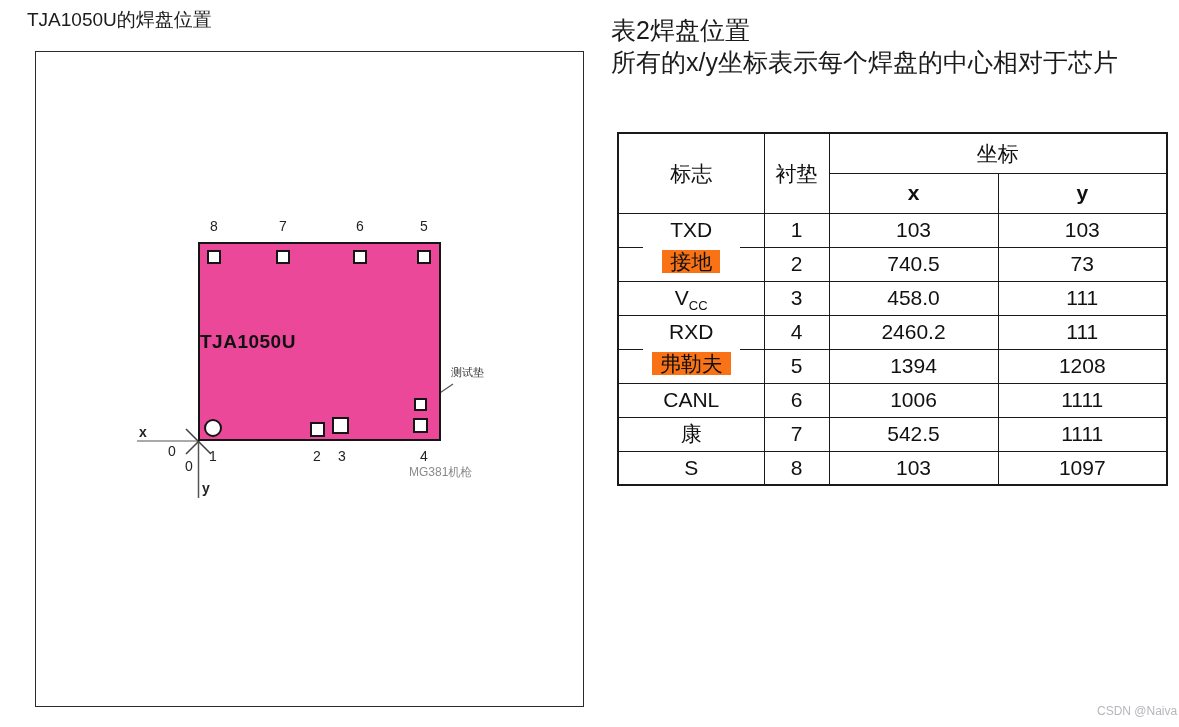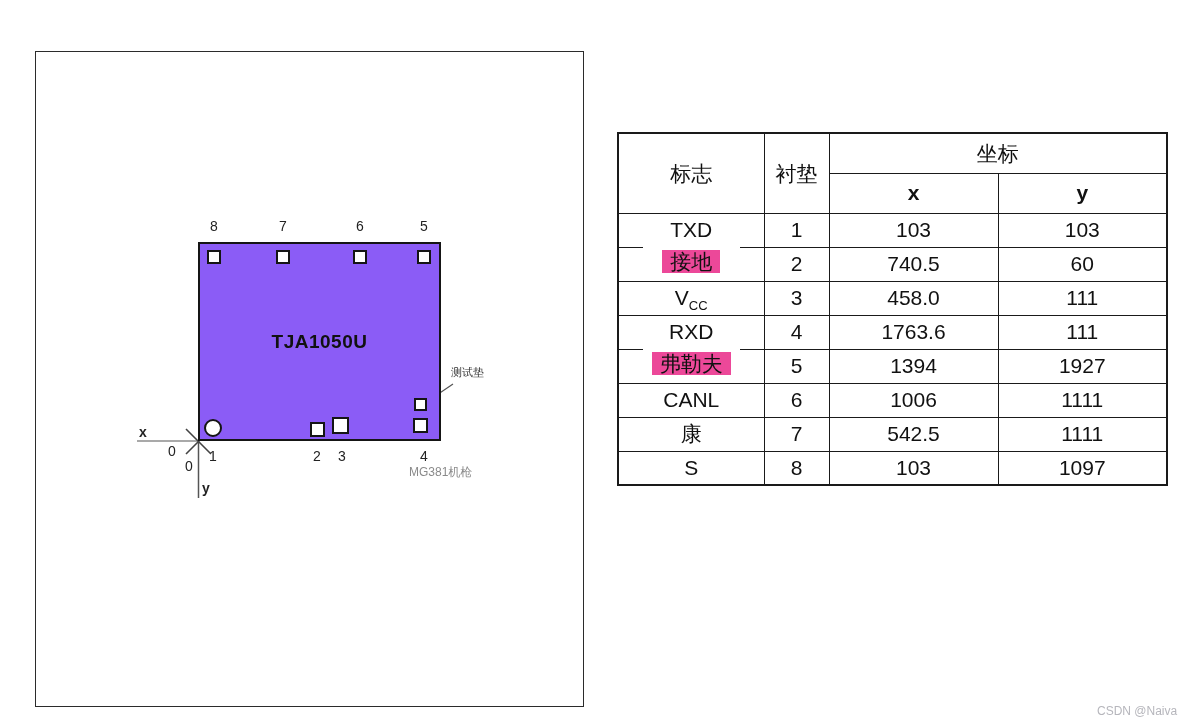--- a/index.html
+++ b/index.html
@@ -4,21 +4,21 @@
 <style>
   html,body{margin:0;padding:0;background:#fff;}
   body{font-family:"Liberation Sans","DejaVu Sans",sans-serif;color:#1a1a1a;}
   #page{position:relative;width:1179px;height:727px;background:#ffffff;overflow:hidden;}
 
   
   .figure-title{position:absolute;left:27px;top:7px;font-size:19px;color:#1c1c1c;white-space:nowrap;}
   .figure-box{position:absolute;left:35px;top:51px;width:547px;height:654px;border:1px solid #2b2b2b;background:#fff;}
   .figure-box .lines{position:absolute;left:0;top:0;}
   .chip-rect{position:absolute;left:162px;top:190px;width:243px;height:199px;border:2px solid #151515;
-             box-sizing:border-box;display:flex;align-items:center;justify-content:center;background:#8b5cf6;}
+             box-sizing:border-box;display:flex;align-items:center;justify-content:flex-start;background:#ec4899;}
   .chip-label{font-weight:bold;font-size:19px;letter-spacing:.5px;color:#111;}
   .pad{position:absolute;box-sizing:border-box;border:2px solid #151515;background:#fff;}
   .pad.round{border-radius:50%;}
   .plabel{position:absolute;width:14px;text-align:center;font-size:14px;color:#222;}
   .axis-label{position:absolute;font-size:14px;font-weight:bold;color:#222;}
   .zero-label{position:absolute;font-size:14px;color:#222;}
   .testpad-label{position:absolute;left:415px;top:313px;font-size:11px;color:#333;white-space:nowrap;}
   .fig-note{position:absolute;left:373px;top:412px;font-size:12px;color:#8a8a8a;white-space:nowrap;}
   .figure-caption{position:absolute;left:194px;top:602px;font-size:20px;color:#222;white-space:nowrap;}
 
@@ -30,29 +30,30 @@
   table.pads{position:absolute;left:617px;top:132px;border-collapse:collapse;table-layout:fixed;
              background:#fff;border:2px solid #1a1a1a;padding-left:40px;}
   table.pads th,table.pads td{border:1px solid #1a1a1a;text-align:center;vertical-align:middle;
              font-size:21px;font-weight:normal;color:#111;padding:0;line-height:1.1;}
   table.pads thead tr{height:40px;}
   table.pads tbody tr{height:34px;}
   table.pads th.xy{font-weight:bold;}
   table.pads sub{font-size:13px;line-height:0;}
   table.pads td.patched{position:relative;}
   .patchbar{position:absolute;left:24px;right:24px;top:-6px;height:11px;background:#fff;}
-  td.patched .cellv{position:relative;top:-2px;background:#ec4899;padding:0 8px;}
+  td.patched .cellv{position:relative;top:-2px;background:#f97316;padding:0 8px;}
 
   .watermark{position:absolute;left:1097px;top:704px;font-size:12px;color:#b6b6bc;white-space:nowrap;}
 </style>
 </head>
 <body>
 
 <div id="page">
 
+  <div class="figure-title">TJA1050U的焊盘位置</div>
 
   <div class="figure-box">
     <svg class="lines" width="547" height="654" viewBox="0 0 547 654">
       <path d="M101,389 H162" stroke="#8c8c8c" stroke-width="1.5" fill="none"></path>
       <path d="M162.5,389 V446" stroke="#555555" stroke-width="1.5" fill="none"></path>
       <path d="M150,377 L175,402 M150,402 L175,377" stroke="#444444" stroke-width="1.6" fill="none"></path>
       <path d="M417,332 L392,349" stroke="#555555" stroke-width="1.2" fill="none"></path>
     </svg>
 
     <div class="chip-rect">
@@ -82,20 +83,22 @@
 
     <div class="axis-label" style="left:103px;top:372px;">x</div>
     <div class="zero-label" style="left:132px;top:391px;">0</div>
     <div class="zero-label" style="left:149px;top:406px;">0</div>
     <div class="axis-label" style="left:166px;top:428px;">y</div>
 
     <div class="testpad-label">测试垫</div>
     <div class="fig-note">MG381机枪</div>
   </div>
 
+  <div class="tbl-title">表2焊盘位置</div>
+  <div class="tbl-desc1">所有的x/y坐标表示每个焊盘的中心相对于芯片</div>
 
   <table class="pads">
     <colgroup>
       <col style="width:146px;">
         <col style="width:65px;">
         <col style="width:169px;">
         <col style="width:169px;">
     </colgroup>
     <thead>
       <tr>
@@ -112,39 +115,39 @@
         <tr>
           <td><span class="cellv">TXD</span></td>
           <td>1</td>
           <td>103</td>
           <td>103</td>
         </tr>
         <tr>
           <td class="patched"><span class="patchbar"></span><span class="cellv">接地</span></td>
           <td>2</td>
           <td>740.5</td>
-          <td>60</td>
+          <td>73</td>
         </tr>
         <tr>
           <td><span class="cellv">V<sub>CC</sub></span></td>
           <td>3</td>
           <td>458.0</td>
           <td>111</td>
         </tr>
         <tr>
           <td><span class="cellv">RXD</span></td>
           <td>4</td>
-          <td>1763.6</td>
+          <td>2460.2</td>
           <td>111</td>
         </tr>
         <tr>
           <td class="patched"><span class="patchbar"></span><span class="cellv">弗勒夫</span></td>
           <td>5</td>
           <td>1394</td>
-          <td>1927</td>
+          <td>1208</td>
         </tr>
         <tr>
           <td><span class="cellv">CANL</span></td>
           <td>6</td>
           <td>1006</td>
           <td>1111</td>
         </tr>
         <tr>
           <td><span class="cellv">康</span></td>
           <td>7</td>

